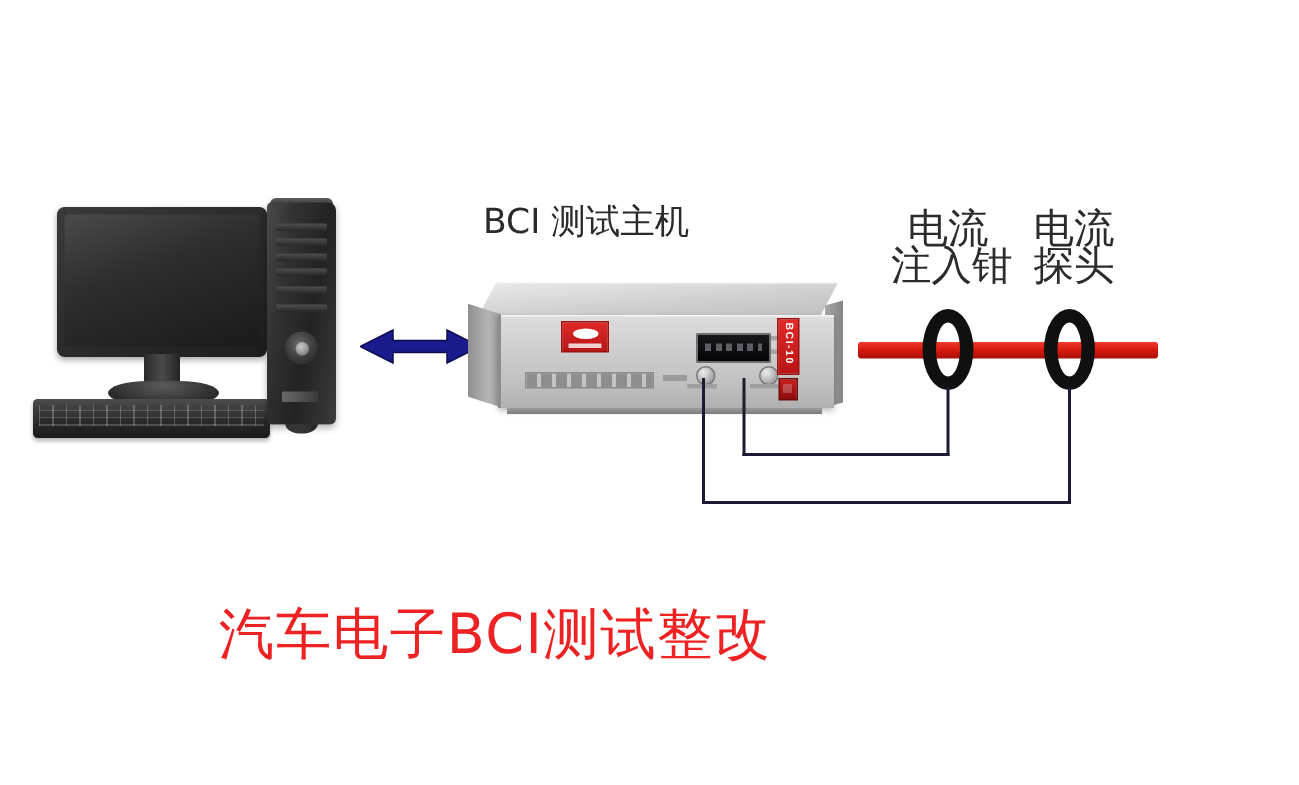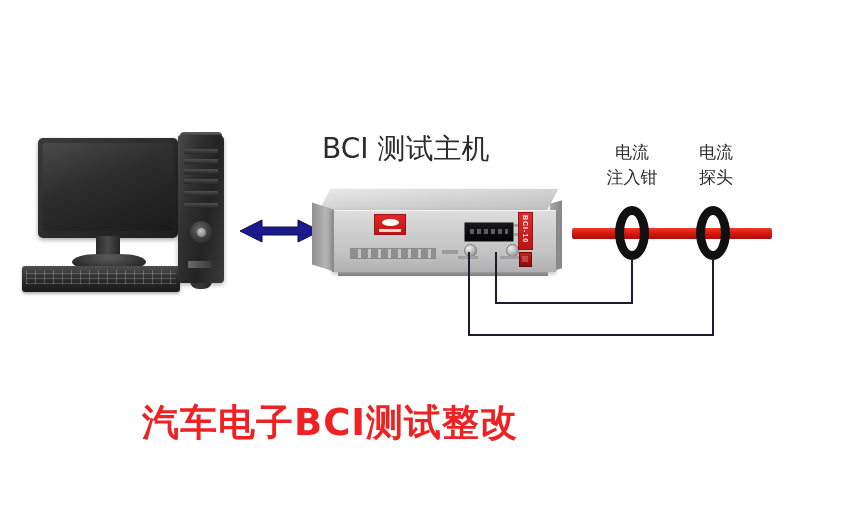--- a/index.html
+++ b/index.html
@@ -191,29 +191,29 @@
     border: 1px solid #6d0909;
   }
   .red-button::after {
     content: ""; position: absolute; left: 2px; top: 3px;
     width: 6px; height: 6px; background: #e8e8e8; opacity: .25;
   }
 
   
   .cn-label {
     color: #2b2b2b;
-    font-size: 17px;
+    font-size: 27px;
     line-height: 25px;
     text-align: center;
     white-space: pre;
     font-family: "DejaVu Sans", "Liberation Sans", sans-serif;
   }
   #title-host {
     left: 322px; top: 136px; width: 220px;
-    font-size: 28px;
+    font-size: 23px;
     text-align: left;
   }
   #label-clamp { left: 594px; top: 140px; width: 76px; }
   #label-probe { left: 678px; top: 140px; width: 76px; }
 
   
   .red-cable {
     left: 572px; top: 228px; width: 200px; height: 11px;
     background: linear-gradient(180deg,#ef3b2c 0%,#d81a10 45%,#a81008 100%);
     border-radius: 2px;
@@ -244,21 +244,21 @@
 
   
   .wire { position: absolute; background: #1b1b33; }
 
   
   #caption {
     left: 0; top: 398px; width: 660px;
     text-align: center;
     color: #ee2222;
     font-size: 37px;
-    font-weight: bold;
+    font-weight: normal;
     letter-spacing: 1px;
     font-family: "DejaVu Sans", "Liberation Sans", sans-serif;
   }
 </style>
 </head>
 <body>
 
 <div id="canvas">
 
   <div class="abs" id="computer">

